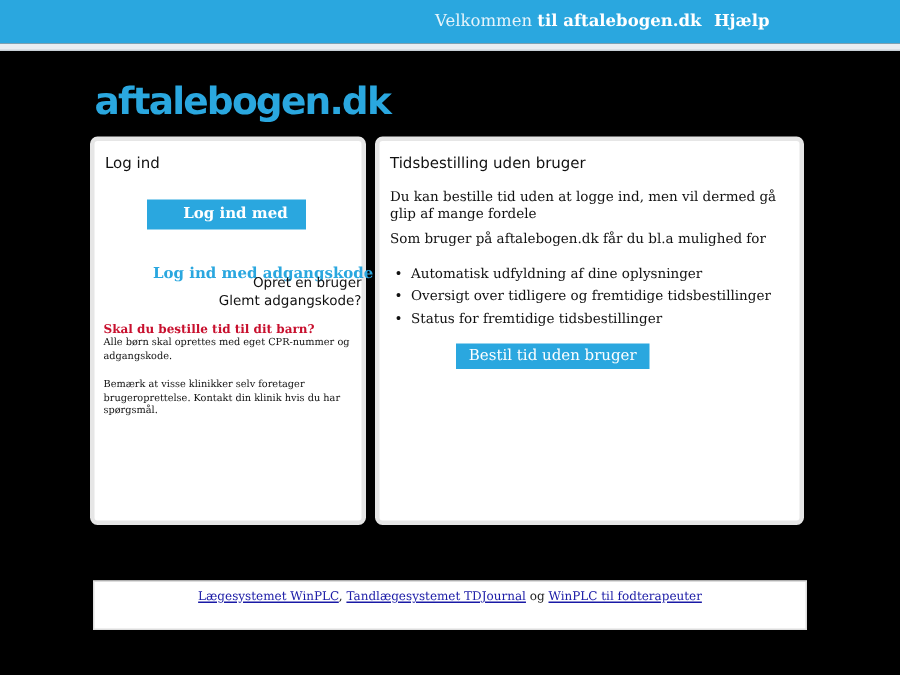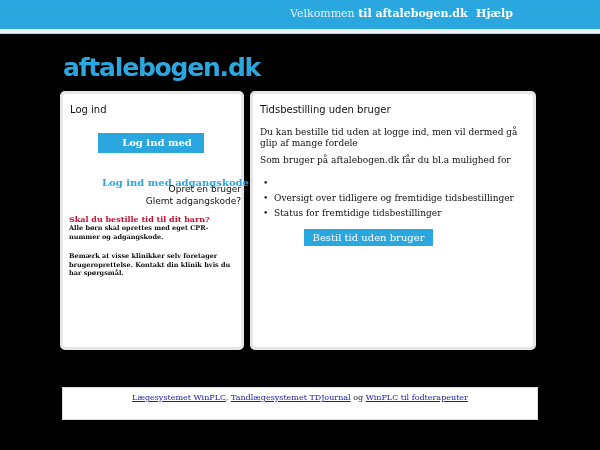--- a/index.html
+++ b/index.html
@@ -19,21 +19,21 @@
   .panel-right { left: 250px; top: 91px; width: 286px; height: 259px; }
 
   .panel-title { font-family: "DejaVu Sans", sans-serif; font-size: 10px; color: #111; position: absolute; left: 7px; top: 10px; }
 
   .btn { position: absolute; background: #2aa7df; color: #fff; font-family: "DejaVu Serif", serif; font-weight: bold; font-size: 10px; border: none; text-align: center; cursor: pointer; }
   .btn-nemid { left: 35px; top: 39px; width: 106px; height: 20px; line-height: 20px; padding-left: 12px; }
   .link-code { position: absolute; left: 39px; top: 63px; font-family: "DejaVu Serif", serif; font-weight: bold; font-size: 10px; color: #2aa7df; text-decoration: none; white-space: nowrap; margin-top: 20px; }
   .small-links { position: absolute; left: 0; width: 178px; top: 89px; text-align: right; font-family: "DejaVu Sans", sans-serif; font-size: 9px; color: #111; line-height: 12px; padding-left: 36px; }
   .small-links a { color: #111; text-decoration: none; display: block; }
   .child-title { position: absolute; left: 6px; top: 120px; font-size: 8px; font-weight: bold; color: #c8102e; white-space: nowrap; }
-  .child-text { position: absolute; left: 6px; width: 170px; font-size: 6.5px; line-height: 8.5px; color: #111; font-weight: bold; }
+  .child-text { position: absolute; left: 6px; width: 170px; font-size: 6.5px; line-height: 8.5px; color: #111; }
   .child-text.t1 { top: 130px; }
   .child-text.t2 { top: 158px; }
 
   .intro { position: absolute; left: 7px; width: 272px; font-size: 9px; line-height: 11px; color: #111; }
   .intro.p1 { top: 33px; }
   .intro.p2 { top: 61px; }
   .benefits { position: absolute; left: 7px; top: 82px; list-style: none; }
   .benefits li { font-size: 9px; color: #111; height: 15px; line-height: 15px; white-space: nowrap; position: relative; padding-left: 14px; }
   .benefits li .bullet { position: absolute; left: 3px; top: 0; }
   .btn-nouser { left: 7px; top: 135px; width: 129px; height: 17px; line-height: 17px; font-weight: normal; margin-left: 44px; }
@@ -63,21 +63,21 @@
   <div class="child-title">Skal du bestille tid til dit barn?</div>
   <div class="child-text t1">Alle børn skal oprettes med eget CPR-nummer og adgangskode.</div>
   <div class="child-text t2">Bemærk at visse klinikker selv foretager brugeroprettelse. Kontakt din klinik hvis du har spørgsmål.</div>
 </div>
 
 <div class="panel panel-right">
   <div class="panel-title">Tidsbestilling uden bruger</div>
   <div class="intro p1">Du kan bestille tid uden at logge ind, men vil dermed gå glip af mange fordele</div>
   <div class="intro p2">Som bruger på aftalebogen.dk får du bl.a mulighed for</div>
   <ul class="benefits">
-    <li><span class="bullet">•</span></li>
+    <li><span class="bullet">•</span><span>Automatisk udfyldning af dine oplysninger</span></li>
     <li><span class="bullet">•</span><span>Oversigt over tidligere og fremtidige tidsbestillinger</span></li>
     <li><span class="bullet">•</span><span>Status for fremtidige tidsbestillinger</span></li>
   </ul>
   <button class="btn btn-nouser">Bestil tid uden bruger</button>
 </div>
 
 <div class="footer">
   <div>
     <a href="#">Lægesystemet WinPLC</a><span>, </span><a href="#">Tandlægesystemet TDJournal</a><span> og </span><a href="#">WinPLC til fodterapeuter</a>
   </div>

